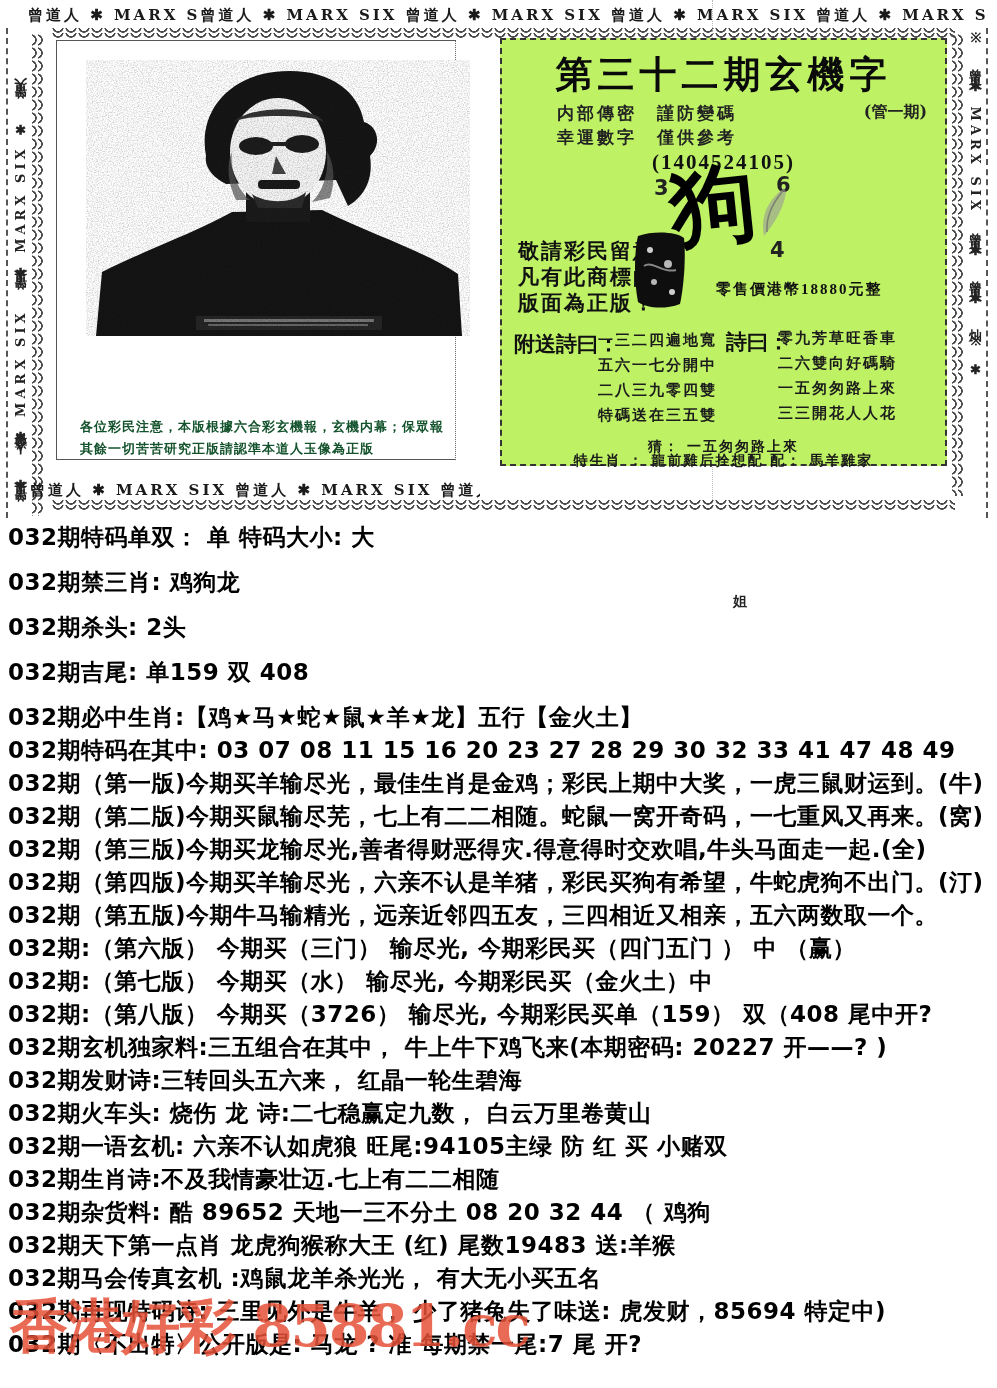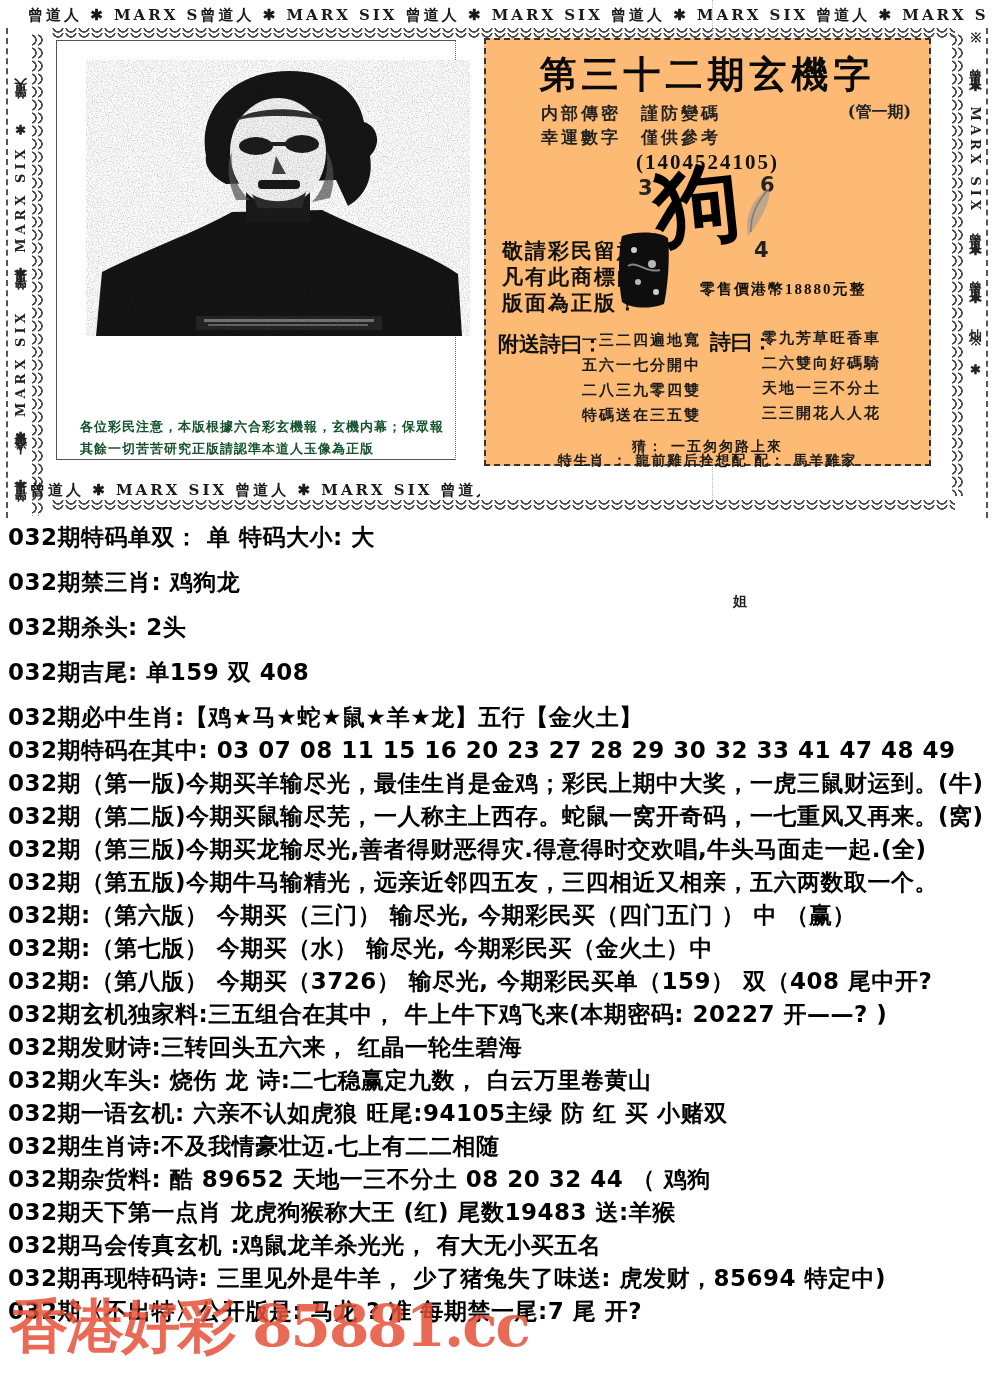--- a/index.html
+++ b/index.html
@@ -51,22 +51,22 @@
     position:absolute; left:58px; top:348px; width:398px; text-align:center;
     font-family:"DejaVu Serif", serif; font-weight:bold; font-size:40px;
     letter-spacing:16px; color:#0b0b0b; white-space:nowrap;
   }
   .note-line {
     position:absolute; left:80px; width:380px;
     font-size:13px; font-weight:bold; color:#14532d; letter-spacing:1px; white-space:nowrap;
   }
   
   .right-panel {
-    position:absolute; left:484px; top:38px; width:447px; height:428px;
-    border:2px dashed #333; background:#fdba74;
+    position:absolute; left:500px; top:38px; width:447px; height:428px;
+    border:2px dashed #333; background:#bef264;
   }
   .rp-title {
     position:absolute; top:10px; left:0; width:100%; text-align:center;
     font-family:"DejaVu Serif", serif; font-weight:bold; font-size:37px;
     letter-spacing:5px; color:#0a0a0a; white-space:nowrap;
   }
   .rp-sub { position:absolute; left:55px; font-family:"DejaVu Serif", serif; font-weight:bold; font-size:17px; letter-spacing:3px; color:#222; white-space:nowrap; }
   .rp-issue-note { position:absolute; right:18px; top:62px; font-family:"DejaVu Serif", serif; font-weight:bold; font-size:16px; color:#222; }
   .rp-lucky { position:absolute; top:110px; left:0; width:100%; text-align:center; font-family:Liberation Serif, serif; font-weight:bold; font-size:21px; letter-spacing:2px; color:#111; }
   .zodiac-char {
@@ -206,21 +206,21 @@
     <div class="poem-col" style="left:96px; top:288px;">
       <div>一三二四遍地寬</div>
       <div>五六一七分開中</div>
       <div>二八三九零四雙</div>
       <div>特碼送在三五雙</div>
     </div>
     <div class="poem-label" style="left:224px; top:288px;">詩曰：</div>
     <div class="poem-col" style="left:276px; top:286px;">
       <div>零九芳草旺香車</div>
       <div>二六雙向好碼騎</div>
-      <div>天地一三不分土</div>
+      <div>一五匆匆路上來</div>
       <div>三三開花人人花</div>
     </div>
 
     <div class="rp-bottom" style="top:372px;margin-top:40px;">特生肖 ： 龍前雞后拴想配 配： 馬羊雞家</div>
     <div class="rp-bottom" style="top:398px;">猜： 一五匆匆路上來</div>
   </div>
 
   <div class="bottom-border-text">曾道人 ✱ MARX SIX 曾道人 ✱ MARX SIX 曾道人 ＂</div>
   <div class="wave-h" style="left:52px; top:500px; width:903px;"></div>
   <div class="wave-h" style="left:52px; top:505px; width:903px;"></div>
@@ -228,22 +228,23 @@
   <div class="stray-mark">姐</div>
 
   <div class="body-lines">
     <div class="body-line">032期特码单双：  单   特码大小: 大</div>
     <div class="body-line">032期禁三肖: 鸡狗龙</div>
     <div class="body-line">032期杀头: 2头</div>
     <div class="body-line">032期吉尾: 单159 双 408</div>
     <div class="body-line">032期必中生肖:【鸡★马★蛇★鼠★羊★龙】五行【金火土】</div>
     <div class="body-line">032期特码在其中: 03 07 08 11 15 16 20 23 27 28 29 30 32 33 41 47 48 49</div>
     <div class="body-line">032期（第一版)今期买羊输尽光，最佳生肖是金鸡；彩民上期中大奖，一虎三鼠财运到。(牛)</div>
-    <div class="body-line">032期（第二版)今期买鼠输尽芜，一人称主上西存。蛇鼠一窝开奇码，一七重风又再来。(窝)</div>
+    <div class="body-line">032期（第二版)今期买鼠输尽芜，七上有二二相随。蛇鼠一窝开奇码，一七重风又再来。(窝)</div>
     <div class="body-line">032期（第三版)今期买龙输尽光,善者得财恶得灾.得意得时交欢唱,牛头马面走一起.(全)</div>
+    <div class="body-line">032期（第四版)今期买羊输尽光，六亲不认是羊猪，彩民买狗有希望，牛蛇虎狗不出门。(汀)</div>
     <div class="body-line">032期（第五版)今期牛马输精光，远亲近邻四五友，三四相近又相亲，五六两数取一个。</div>
     <div class="body-line">032期:（第六版） 今期买（三门） 输尽光, 今期彩民买（四门五门 ）  中  （赢）</div>
     <div class="body-line">032期:（第七版） 今期买（水） 输尽光, 今期彩民买（金火土）中</div>
     <div class="body-line">032期:（第八版） 今期买（3726） 输尽光, 今期彩民买单（159）  双（408  尾中开?</div>
     <div class="body-line">032期玄机独家料:三五组合在其中， 牛上牛下鸡飞来(本期密码: 20227   开——? )</div>
     <div class="body-line">032期发财诗:三转回头五六来， 红晶一轮生碧海</div>
     <div class="body-line">032期火车头: 烧伤 龙 诗:二七稳赢定九数， 白云万里卷黄山</div>
     <div class="body-line">032期一语玄机: 六亲不认如虎狼  旺尾:94105主绿   防 红 买 小赌双</div>
     <div class="body-line">032期生肖诗:不及我情豪壮迈.七上有二二相随</div>
     <div class="body-line">032期杂货料: 酷  89652    天地一三不分土   08 20 32 44  （ 鸡狗</div>

